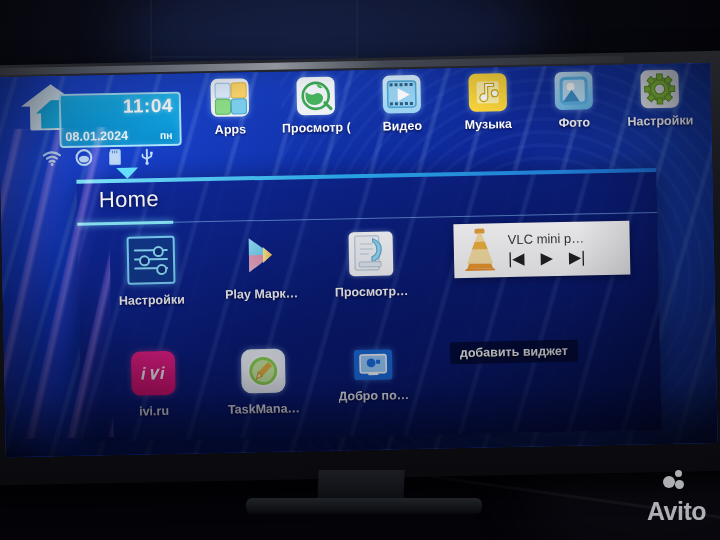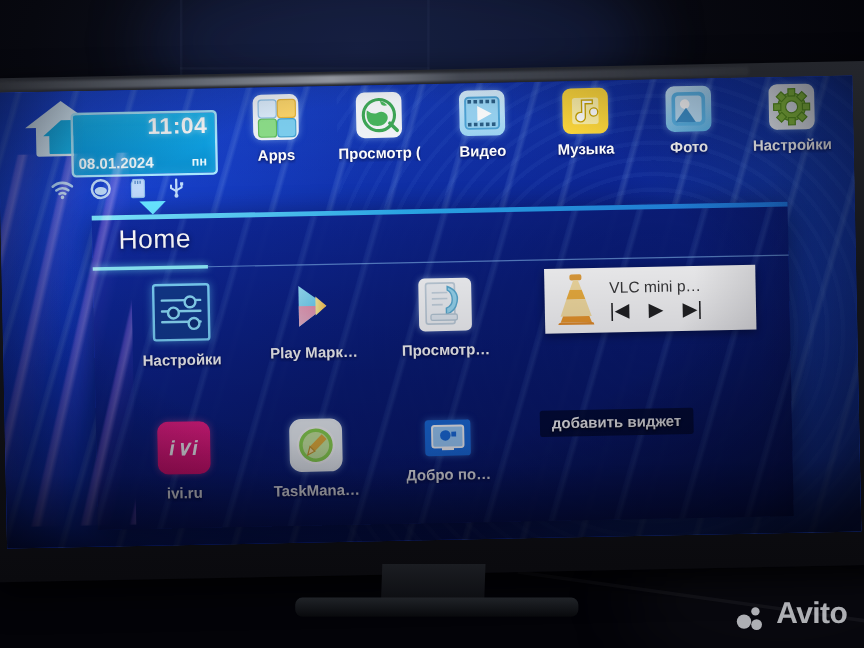--- a/index.html
+++ b/index.html
@@ -174,21 +174,21 @@
         rgba(120,60,230,.12) 24px,rgba(120,60,230,.00) 40px);
       mix-blend-mode:screen;filter:blur(.4px);}
 
   
   #stand-neck{position:absolute;left:318px;top:470px;width:86px;height:34px;
       background:linear-gradient(180deg,#1b1d22,#0b0c10);transform:skewX(-2deg);}
   #stand-foot{position:absolute;left:246px;top:498px;width:236px;height:16px;border-radius:6px;
       background:linear-gradient(180deg,#202328,#08090c);filter:blur(.5px);}
 
   
-  #avito{position:absolute;right:14px;bottom:14px;display:flex;align-items:flex-end;gap:7px;opacity:.80;}
+  #avito{position:absolute;right:14px;bottom:14px;display:flex;align-items:center;gap:7px;opacity:.80;flex-direction:column;}
   #avito-logo{position:relative;width:26px;height:20px;}
   #avito-logo i{position:absolute;border-radius:50%;background:#d8dade;}
   #avito-logo i:nth-child(1){left:0;top:6px;width:12px;height:12px;}
   #avito-logo i:nth-child(2){left:12px;top:0px;width:7px;height:7px;}
   #avito-logo i:nth-child(3){left:12px;top:10px;width:9px;height:9px;}
   #avito-text{color:#d8dade;font-size:25px;font-weight:bold;letter-spacing:-.5px;}
 </style>
 </head>
 <body>
 

